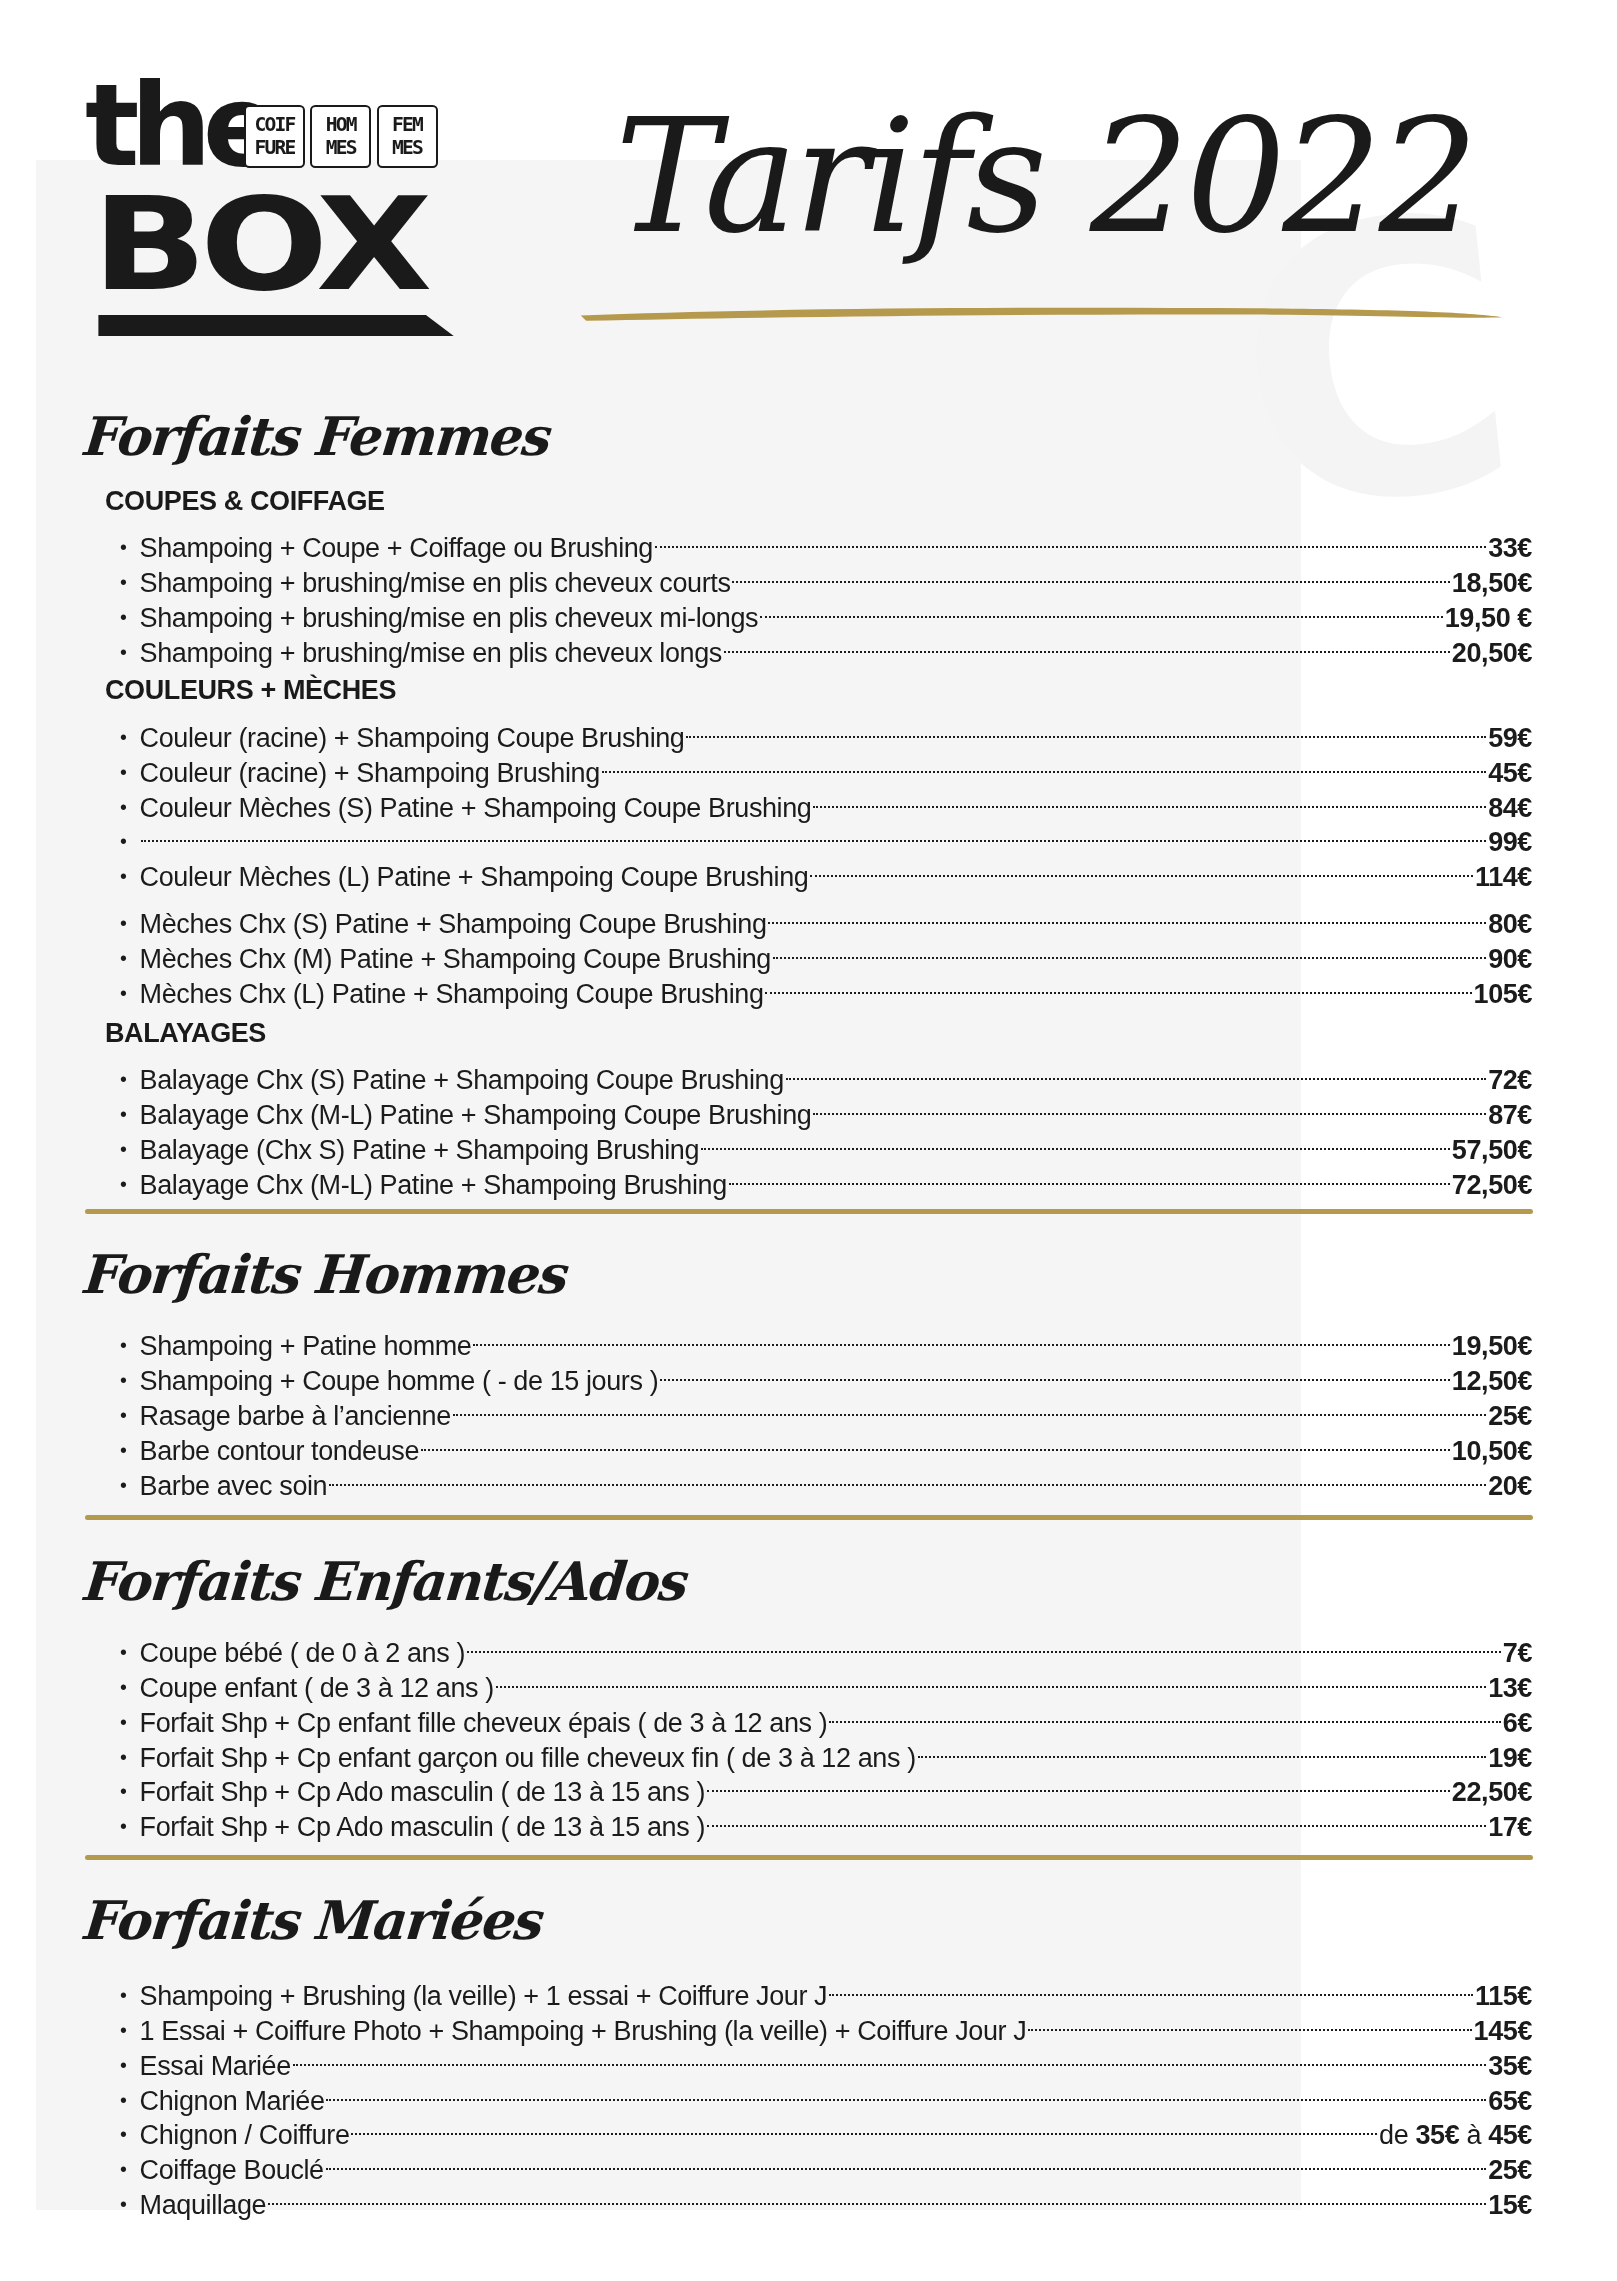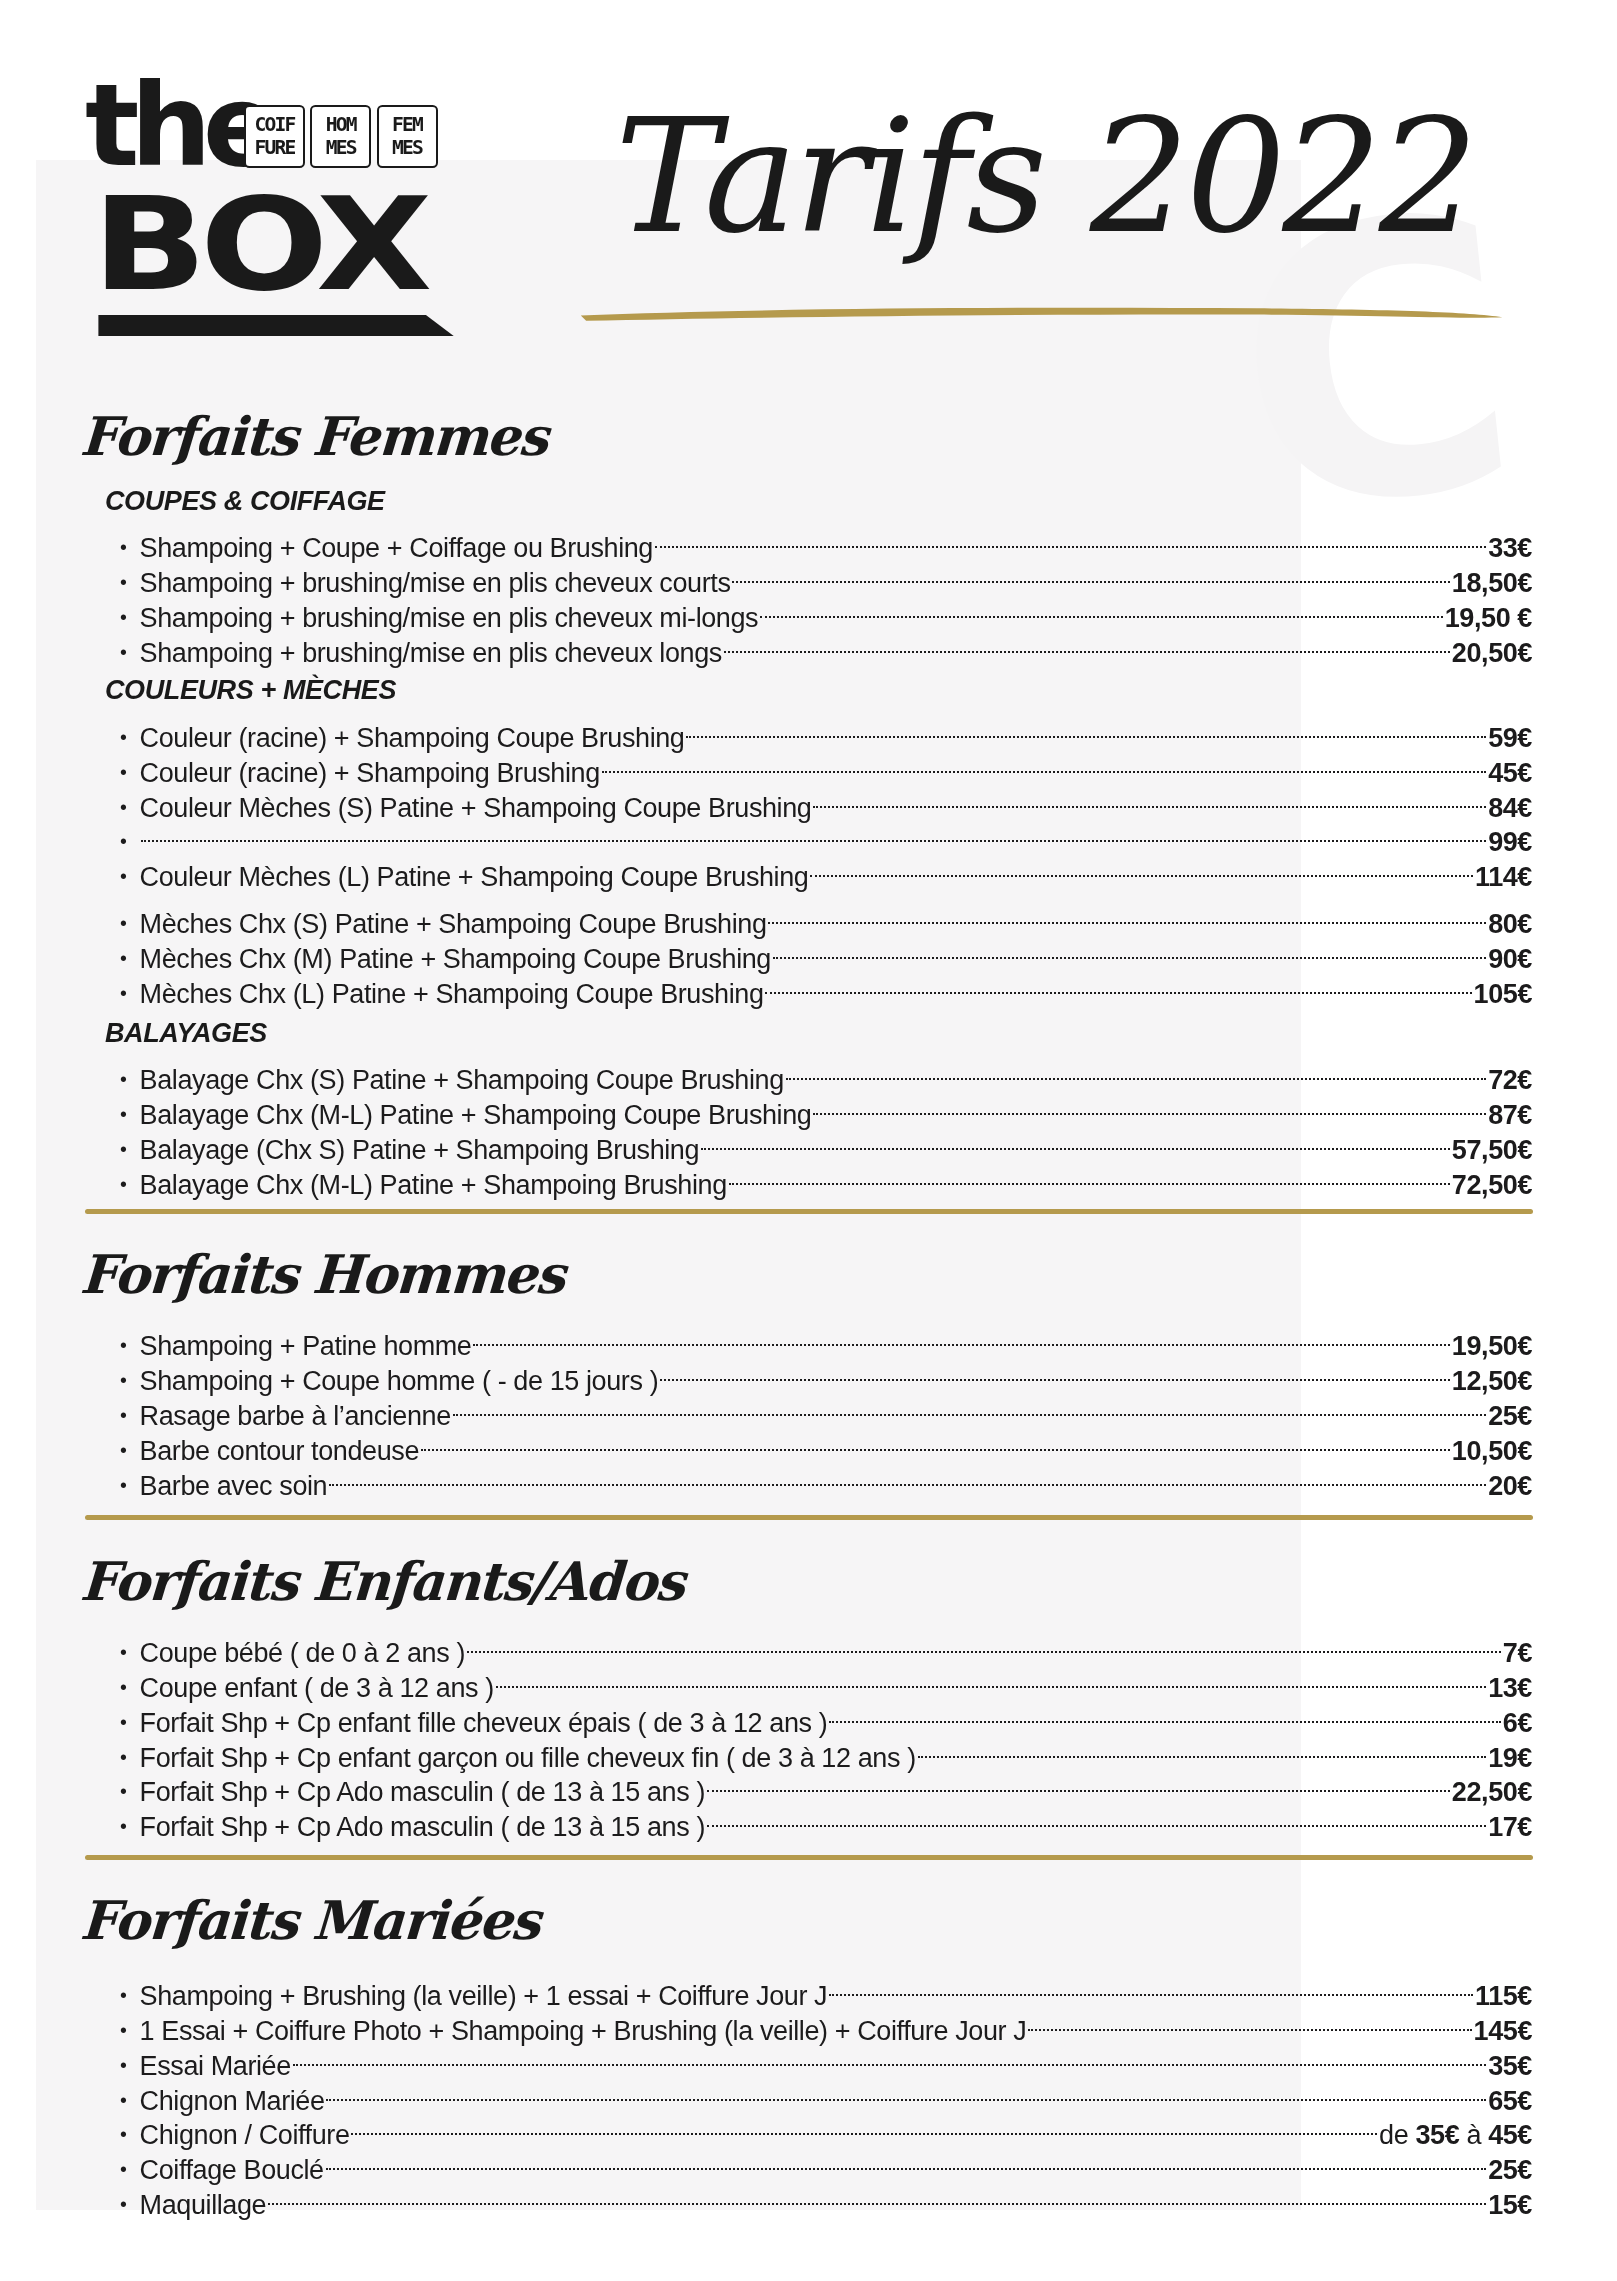--- a/index.html
+++ b/index.html
@@ -20,21 +20,21 @@
   .logo .bar { position:absolute; left:13.4px; top:230px; width:356px; height:21.4px; background:#1a1a1a; clip-path:polygon(0 0, 92% 0, 100% 100%, 0 100%); }
   .logo .tags { position:absolute; left:159px; top:19.6px; display:flex; gap:5.3px; }
   .logo .tag { border:2.7px solid #1a1a1a; border-radius:5.3px; width:57px; height:59px; display:flex; flex-direction:column; align-items:center; justify-content:center; font-family:"DejaVu Sans Mono", monospace; font-size:19.6px; line-height:23px; font-weight:bold; color:#1a1a1a; background:#fff; letter-spacing:-1.8px; }
 
   
   .title { position:absolute; left:615px; top:98px; font-family:"DejaVu Serif", serif; font-style:italic; font-size:157px; color:#1a1a1a; letter-spacing:-3.6px; line-height:1; }
   .title-stroke { position:absolute; left:579px; top:303px; width:927px; height:19.6px; }
 
   
   .section-title { position:absolute; left:85px; font-family:"DejaVu Serif", serif; font-style:italic; font-weight:bold; font-size:53px; color:#1a1a1a; letter-spacing:-1.8px; line-height:1; transform:skewX(-6deg); }
-  .sub { position:absolute; left:105px; font-family:"Liberation Sans", sans-serif; font-weight:bold; font-style:italic; font-size:27px; color:#1a1a1a; letter-spacing:-0.4px; }
+  .sub { position:absolute; left:105px; font-family:"Liberation Sans", sans-serif; font-weight:bold; font-size:27px; color:#1a1a1a; letter-spacing:-0.4px; }
   .row { position:absolute; left:120px; width:1412px; height:36px; display:flex; align-items:baseline; font-size:27px; line-height:36px; white-space:nowrap; }
   .row .bullet { width:19.6px; flex:none; font-size:19.6px; position:relative; top:-2.7px; }
   .row .label { flex:none; font-family:"Liberation Sans", sans-serif; letter-spacing:-0.4px; }
   .row .dots { flex:1 1 auto; overflow:hidden; height:36px; position:relative; }
   .row .dots::before { content:""; position:absolute; left:1.8px; right:1.8px; bottom:9px; border-bottom:2.7px dotted #1c1b1c; }
   .row .price { flex:none; font-weight:bold; font-size:27px; letter-spacing:-0.4px; }
   .row .price .de { font-weight:normal;text-align:center; }
   .divider { position:absolute; left:85px; width:1448px; height:4.5px; background:#b59a4d; border-radius:2.7px; }
 </style>
 </head>

